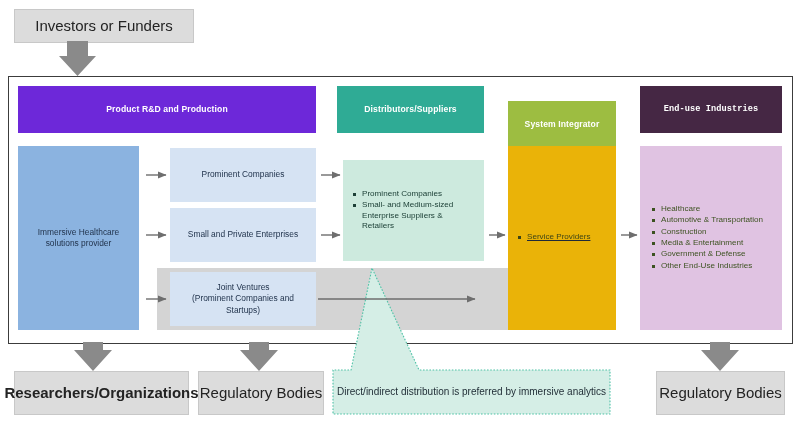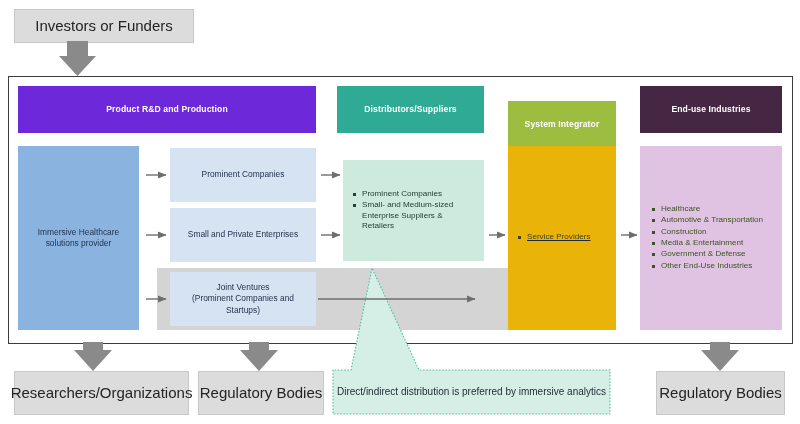--- a/index.html
+++ b/index.html
@@ -24,21 +24,21 @@
   }
 
   
   .hdr{
     color:#ffffff;font-size:8.6px;font-weight:700;letter-spacing:.1px;
     line-height:1.2;
   }
   .hdr-blue{background:#6d28d9;}
   .hdr-teal{background:#2fab95;}
   .hdr-green{background:#9dbd41;}
-  .hdr-plum{background:#452744;}
+  .hdr-plum{background:#452744;font-family:Liberation Mono, monospace;}
 
   
   .panel-blue{background:#8bb3e0;}
   .panel-lightblue{background:#d6e3f3;}
   .panel-mint{background:#cdeade;}
   .panel-cream{background:#eab308;text-decoration:underline;}
   .panel-lilac{background:#e0c3e2;}
   .panel-grayband{background:#d4d4d4;}
 
   .boxlabel{
@@ -140,21 +140,21 @@
 
 <svg class="overlay" viewBox="0 0 800 424" xmlns="http://www.w3.org/2000/svg">
 
   <polygon points="333,370 333,414 610,414 610,370 419,370 372,268 351,370" fill="#d5eee6" stroke="#4ec2a6" stroke-width="1.1" stroke-dasharray="1.6 1.6" stroke-linejoin="miter"></polygon>
 </svg>
 
 <div class="abs ctr" style="left:333px;top:372px;width:277px;height:40px;flex-direction:column;">
   <span class="callout-text">Direct/indirect distribution is preferred by immersive analytics</span>
 </div>
 
-<div class="abs ext-box ctr" style="left:14px;top:371px;width:173px;height:42px;">
+<div class="abs ext-box ctr" style="left:14px;top:371px;width:173px;height:42px;font-weight:bold;">
   <span>Researchers/Organizations</span>
 </div>
 
 <div class="abs ext-box ctr" style="left:198px;top:371px;width:124px;height:42px;">
   <span>Regulatory Bodies</span>
 </div>
 
 <div class="abs ext-box ctr" style="left:656px;top:371px;width:127px;height:42px;">
   <span>Regulatory Bodies</span>
 </div>

